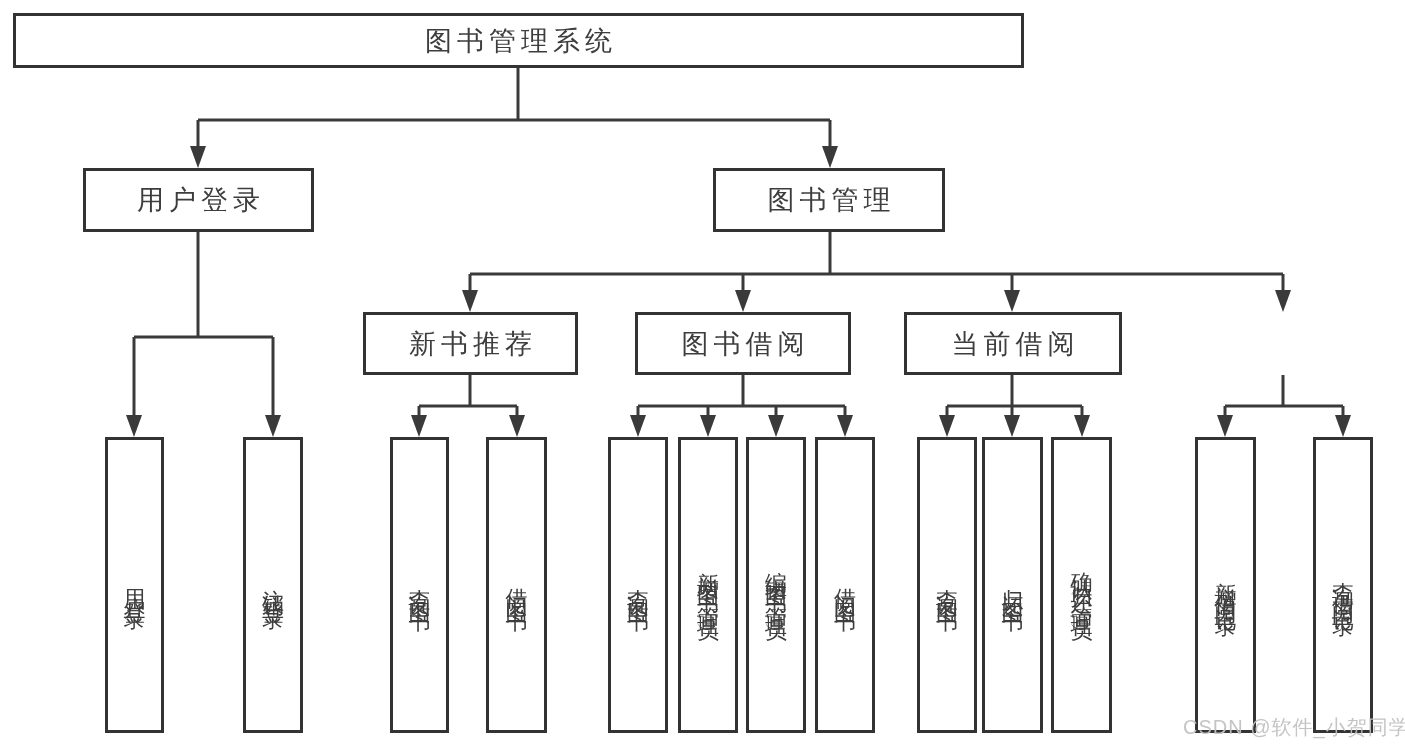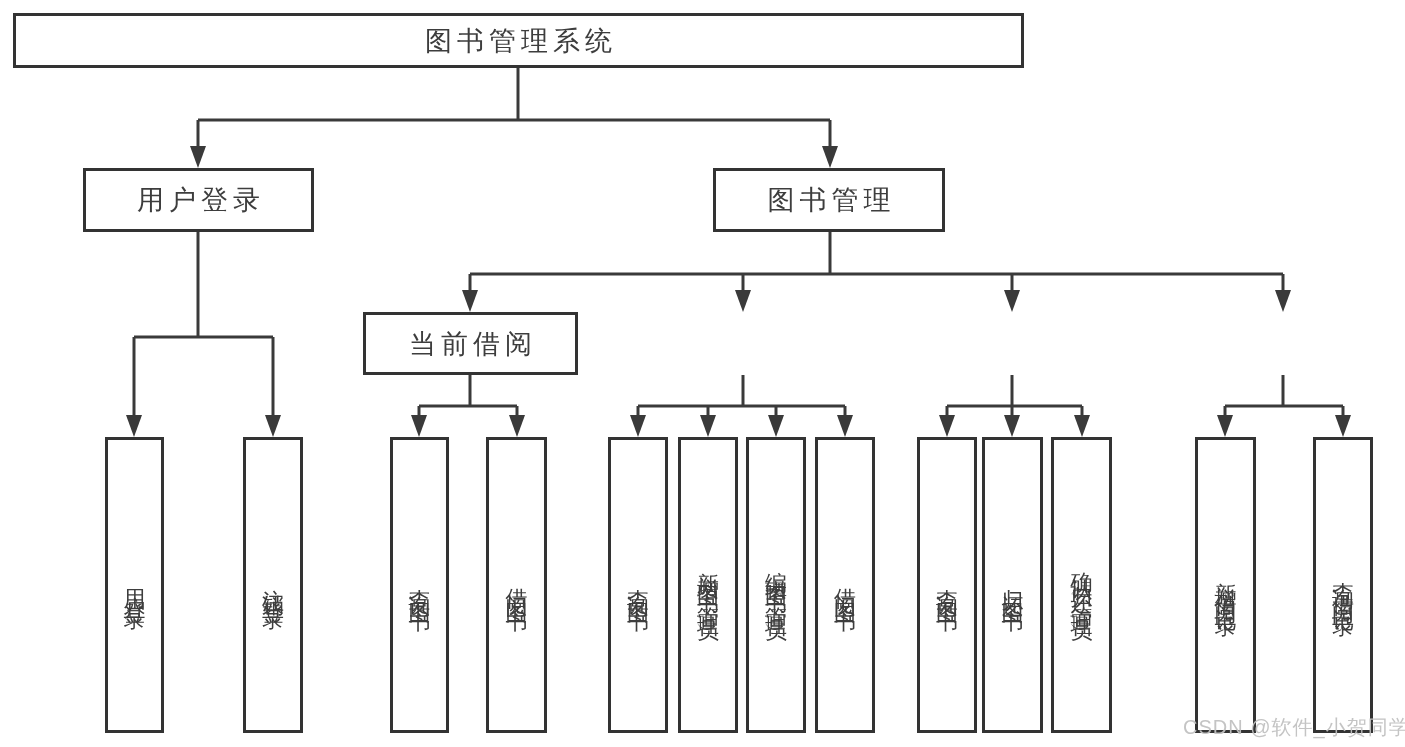--- a/index.html
+++ b/index.html
@@ -117,20 +117,26 @@
   </div>
 
   <div class="box" style="left:83px;top:168px;width:231px;height:64px;">
     <span class="hlabel">用户登录</span>
   </div>
   <div class="box" style="left:713px;top:168px;width:232px;height:64px;">
     <span class="hlabel">图书管理</span>
   </div>
 
   <div class="box" style="left:363px;top:312px;width:215px;height:63px;">
+    <span class="hlabel">新书推荐</span>
+  </div>
+  <div class="box" style="left:635px;top:312px;width:216px;height:63px;">
+    <span class="hlabel">图书借阅</span>
+  </div>
+  <div class="box" style="left:904px;top:312px;width:218px;height:63px;">
     <span class="hlabel">当前借阅</span>
   </div>
 
   <div class="box leaf" style="left:105px;top:437px;width:59px;height:296px;">
     <span class="vtext">用户登录</span>
   </div>
   <div class="box leaf" style="left:243px;top:437px;width:60px;height:296px;">
     <span class="vtext">注销登录</span>
   </div>
 

